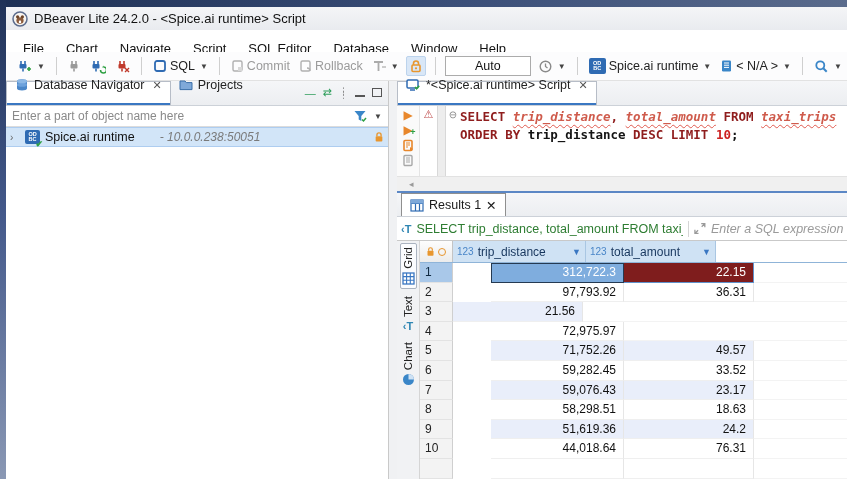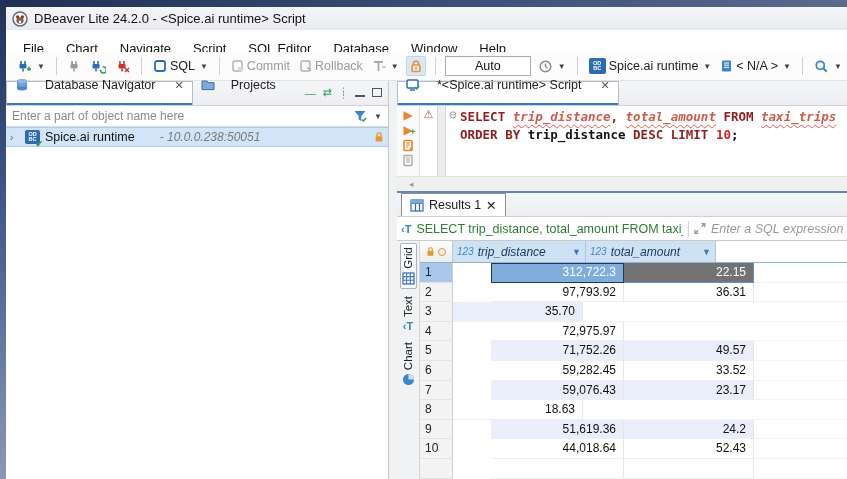--- a/index.html
+++ b/index.html
@@ -42,21 +42,21 @@
 
   
   .main { flex:1; display:flex; min-height:0; }
   .left-panel { width:383px; flex:0 0 auto; display:flex; flex-direction:column; border-right:1px solid #c9c9c9; }
   .vsash { width:8px; flex:0 0 auto; background:#f0f1f3; }
   .right-panel { flex:1; display:flex; flex-direction:column; min-width:0; }
 
   
   .tabbar { height:25px; background:linear-gradient(180deg,#f5f6f8,#eceef1);
     border-bottom:1px solid #ccd1d8; display:flex; align-items:flex-end; flex:0 0 auto; }
-  .tab { display:flex; align-items:center; gap:16px; padding:3px 8px 20px 8px; height:24px;
+  .tab { display:flex; align-items:center; gap:5px; padding:3px 8px 20px 8px; height:24px;
     font-size:12.5px; color:#222; }
   .tab.active { background:#ffffff; border:1px solid #b7bdc7; border-bottom:none;
     box-shadow:inset 0 -2px 0 #3a77c2; }
   .tab .close { color:#555; font-size:11px; margin-left:3px; }
   .tabbar-right { margin-left:auto; display:flex; align-items:center; gap:7px; padding:0 6px 6px 0; }
   .mini-ico { font-size:11px; color:#2e9e5b; }
   .dots { color:#777; font-size:9px; letter-spacing:0; line-height:4px; }
   .winbtn { width:10px; height:9px; border:1px solid #555; }
   .winbtn.min { height:3px; border:none; border-bottom:2px solid #555; margin-top:5px; }
 
@@ -114,39 +114,39 @@
     display:flex; flex-direction:column; align-items:center; padding-top:2px; gap:4px; flex:0 0 auto; }
   .side-tab { display:flex; flex-direction:column; align-items:center; gap:3px; padding:3px 1px; }
   .side-tab.active { background:#fbfcfe; border:1px solid #aab3c0; border-radius:2px; }
   .vlabel { writing-mode:vertical-rl; transform:rotate(180deg); font-size:11.5px; color:#222; }
 
   .grid { flex:1; display:flex; flex-direction:column; min-width:0; overflow:hidden; }
   .ghead { height:22px; display:flex; flex:0 0 auto; background:#cfe2f4; border-bottom:1px solid #8fb4d8; }
   .gcorner { width:33px; flex:0 0 auto; background:linear-gradient(180deg,#fdfdfd,#ececec);
     border-right:1px solid #c4c4c4; display:flex; align-items:center; justify-content:center; gap:3px; }
   .ocircle { width:8px; height:8px; border:1.5px solid #e8962e; border-radius:50%; }
-  .gh { display:flex; align-items:center; padding:8px 4px; gap:4px; border-right:1px solid #a9c6e2;font-style:italic; }
+  .gh { display:flex; align-items:center; padding:8px 4px; gap:4px; border-right:1px solid #a9c6e2; }
   .gh.c1 { width:133px; flex:0 0 auto; }
   .gh.c2 { width:130px; flex:0 0 auto; }
   .gh .dtype { color:#4a86c8; font-size:10px; }
   .gh .cname { color:#17365d; font-size:12px; }
   .gh .sort { margin-left:auto; color:#3a77c2; font-size:9px; }
   .gh-fill { flex:1; background:#fff; }
 
   .gbody { flex:1; overflow:hidden; }
   .grow { height:19.6px; display:flex; }
   .rn { width:33px; flex:0 0 auto; background:#f3f3f3; border-right:1px solid #cfcfcf;
     border-bottom:1px solid #e3e3e3; font-size:12px; color:#222; padding:2px 0 0 5px; }
   .cell { padding:2px 7px 0 0; text-align:right; font-size:12px; color:#111;
     border-right:1px solid #e6e6e6; border-bottom:1px solid #efefef; overflow:hidden; }
   .cell.c1 { width:133px; flex:0 0 auto;margin-left:38px; }
   .cell.c2 { width:130px; flex:0 0 auto; }
   .cfill { flex:1; border-bottom:1px solid #f3f3f3; }
   .grow.alt .cell { background:#e9eefa; }
-  .grow.sel .cell { background:#737373; color:#fff; border-color:#5f92cc; }
+  .grow.sel .cell { background:#7f1d1d; color:#fff; border-color:#5f92cc; }
   .grow.sel .cfill { background:#fff; }
   .grow.sel .rn { background:#a9c8e9; color:#102a43; }
   .grow.sel .cell.focus { background:#7fadde; outline:1.5px solid #253a52; outline-offset:-1.5px; }
 
   svg { display:block; }
 </style>
 </head>
 <body>
 
 <div class="window">
@@ -459,21 +459,21 @@
                 <div class="cfill"></div>
               </div>
               <div class="grow">
                 <div class="rn">2</div>
                 <div class="cell c1">97,793.92</div>
                 <div class="cell c2">36.31</div>
                 <div class="cfill"></div>
               </div>
               <div class="grow alt">
                 <div class="rn">3</div>
-                <div class="cell c2">35.70</div>
+                <div class="cell c2">21.56</div>
                 <div class="cfill"></div>
               </div>
               <div class="grow">
                 <div class="rn">4</div>
                 <div class="cell c1">72,975.97</div>
                 <div class="cfill"></div>
               </div>
               <div class="grow alt">
                 <div class="rn">5</div>
                 <div class="cell c1">71,752.26</div>
@@ -487,33 +487,34 @@
                 <div class="cfill"></div>
               </div>
               <div class="grow alt">
                 <div class="rn">7</div>
                 <div class="cell c1">59,076.43</div>
                 <div class="cell c2">23.17</div>
                 <div class="cfill"></div>
               </div>
               <div class="grow">
                 <div class="rn">8</div>
+                <div class="cell c1">58,298.51</div>
                 <div class="cell c2">18.63</div>
                 <div class="cfill"></div>
               </div>
               <div class="grow alt">
                 <div class="rn">9</div>
                 <div class="cell c1">51,619.36</div>
                 <div class="cell c2">24.2</div>
                 <div class="cfill"></div>
               </div>
               <div class="grow">
                 <div class="rn">10</div>
                 <div class="cell c1">44,018.64</div>
-                <div class="cell c2">52.43</div>
+                <div class="cell c2">76.31</div>
                 <div class="cfill"></div>
               </div>
               <div class="grow">
                 <div class="rn"></div>
                 <div class="cell c1"></div>
                 <div class="cell c2"></div>
                 <div class="cfill"></div>
               </div>
             </div>
           </div>

